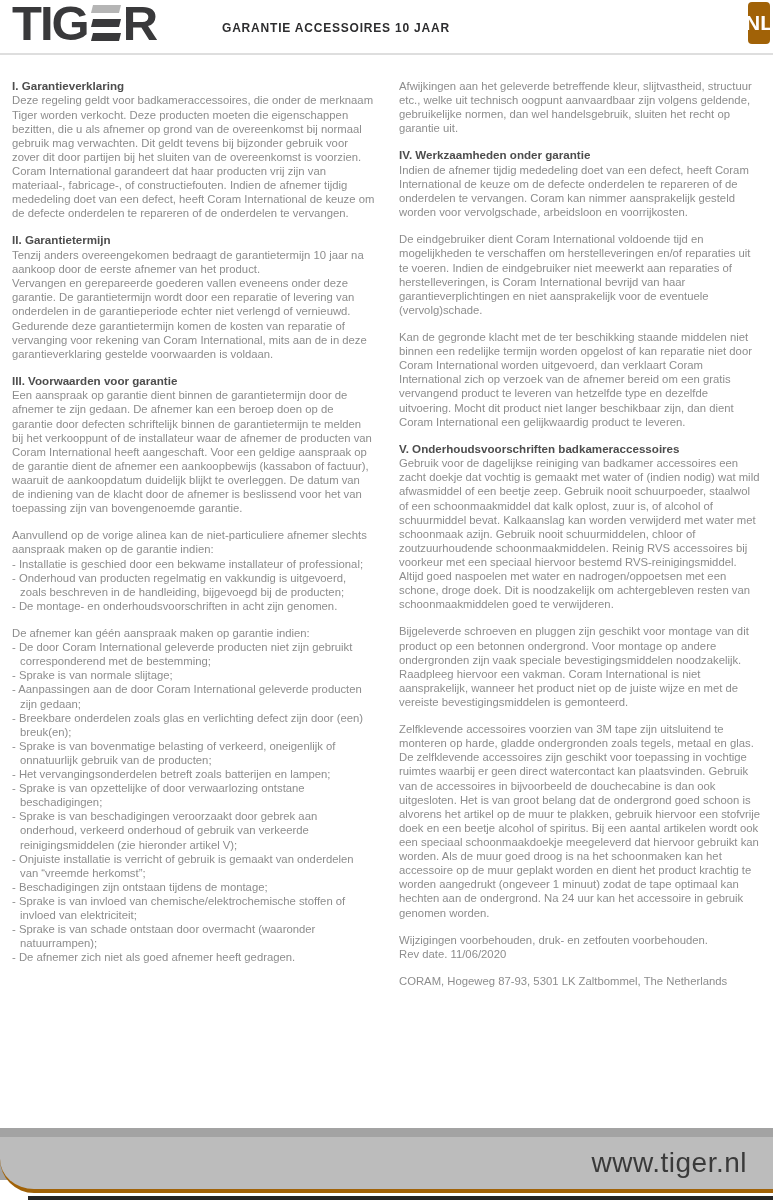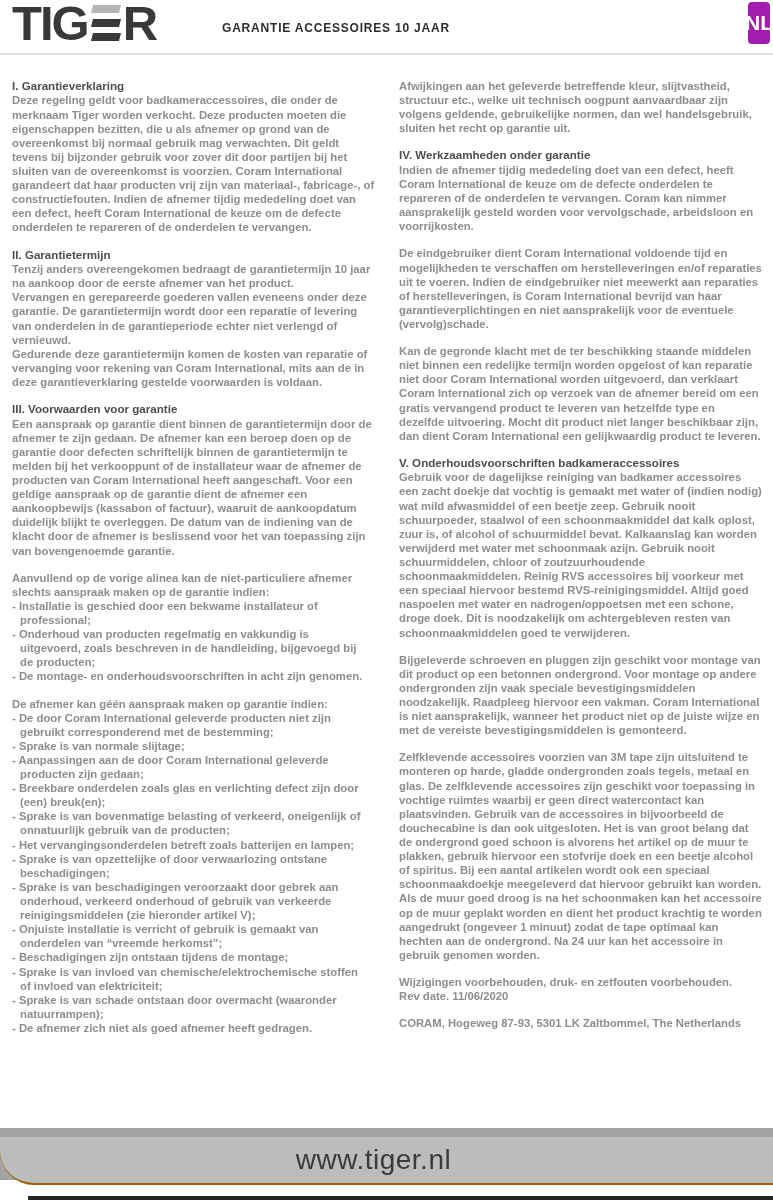--- a/index.html
+++ b/index.html
@@ -13,43 +13,43 @@
   .logo-e{position:relative;display:inline-block;width:28px;height:36px;margin:3px 3px 0 4px;}
   .logo-e .bar{position:absolute;left:0;width:100%;height:8px;background:#39393b;transform:skewX(-14deg);}
   .logo-e .bar.b1{top:0;background:#b5b5b5;}
   .logo-e .bar.b2{top:14px;}
   .logo-e .bar.b3{top:28px;}
   .title{
     position:absolute;left:202px;top:21px;font-size:12px;font-weight:700;
     letter-spacing:0.8px;color:#2d2d2f;white-space:nowrap;margin-left:20px;
   }
   .badge{
-    position:absolute;right:3px;top:2px;width:22px;height:42px;background:#a21caf;
+    position:absolute;right:3px;top:2px;width:22px;height:42px;background:#a16207;
     color:#ffffff;font-size:21px;font-weight:700;display:flex;align-items:center;
     justify-content:center;border-radius:4px;margin-left:13px;
   }
   .rule{position:absolute;left:0;right:0;top:53px;height:2px;background:#dedede;}
   
   .columns{
     position:absolute;left:12px;right:11px;top:79px;display:flex;gap:24px;
     color:#8d8d8d;font-size:11.3px;line-height:1.25;
   }
   .col{flex:1;min-width:0;}
   .col h3{margin:0;font-size:11.6px;font-weight:700;color:#4d4d4d;line-height:1.25;}
-  .col p{margin:0 0 13px 0;white-space:pre-line;font-weight:bold;}
+  .col p{margin:0 0 13px 0;white-space:pre-line;}
   .col p.tight{margin-bottom:0;}
   .col .list{margin:0 4px 13px 0;}
   .col .list p.bullet{margin:0;padding-left:8px;text-indent:-8px;white-space:normal;}
   
   .footer{position:absolute;left:0;right:0;bottom:0;height:72px;}
   .f-back{position:absolute;top:0;left:0;right:0;height:52px;background:#a3a3a3;}
   .f-bar{
-    position:absolute;top:9px;left:0;right:0;height:48px;background:#bcbcbc;
-    border-bottom:2px solid #a16207;border-bottom-left-radius:34px;
-    display:flex;align-items:center;justify-content:center;padding-right:26px;box-sizing:border-box;
+    position:absolute;top:9px;left:0;right:0;height:56px;background:#bcbcbc;
+    border-bottom:4px solid #a16207;border-bottom-left-radius:34px;
+    display:flex;align-items:center;justify-content:flex-end;padding-right:26px;box-sizing:border-box;
   }
   .f-edge{position:absolute;bottom:0;left:28px;right:0;height:4px;background:#242424;}
   .f-url{font-size:28px;font-weight:400;color:#3a3a3a;letter-spacing:0.5px;}
 </style>
 </head>
 <body>
 
 <div class="page">
 
   <div class="logo">

